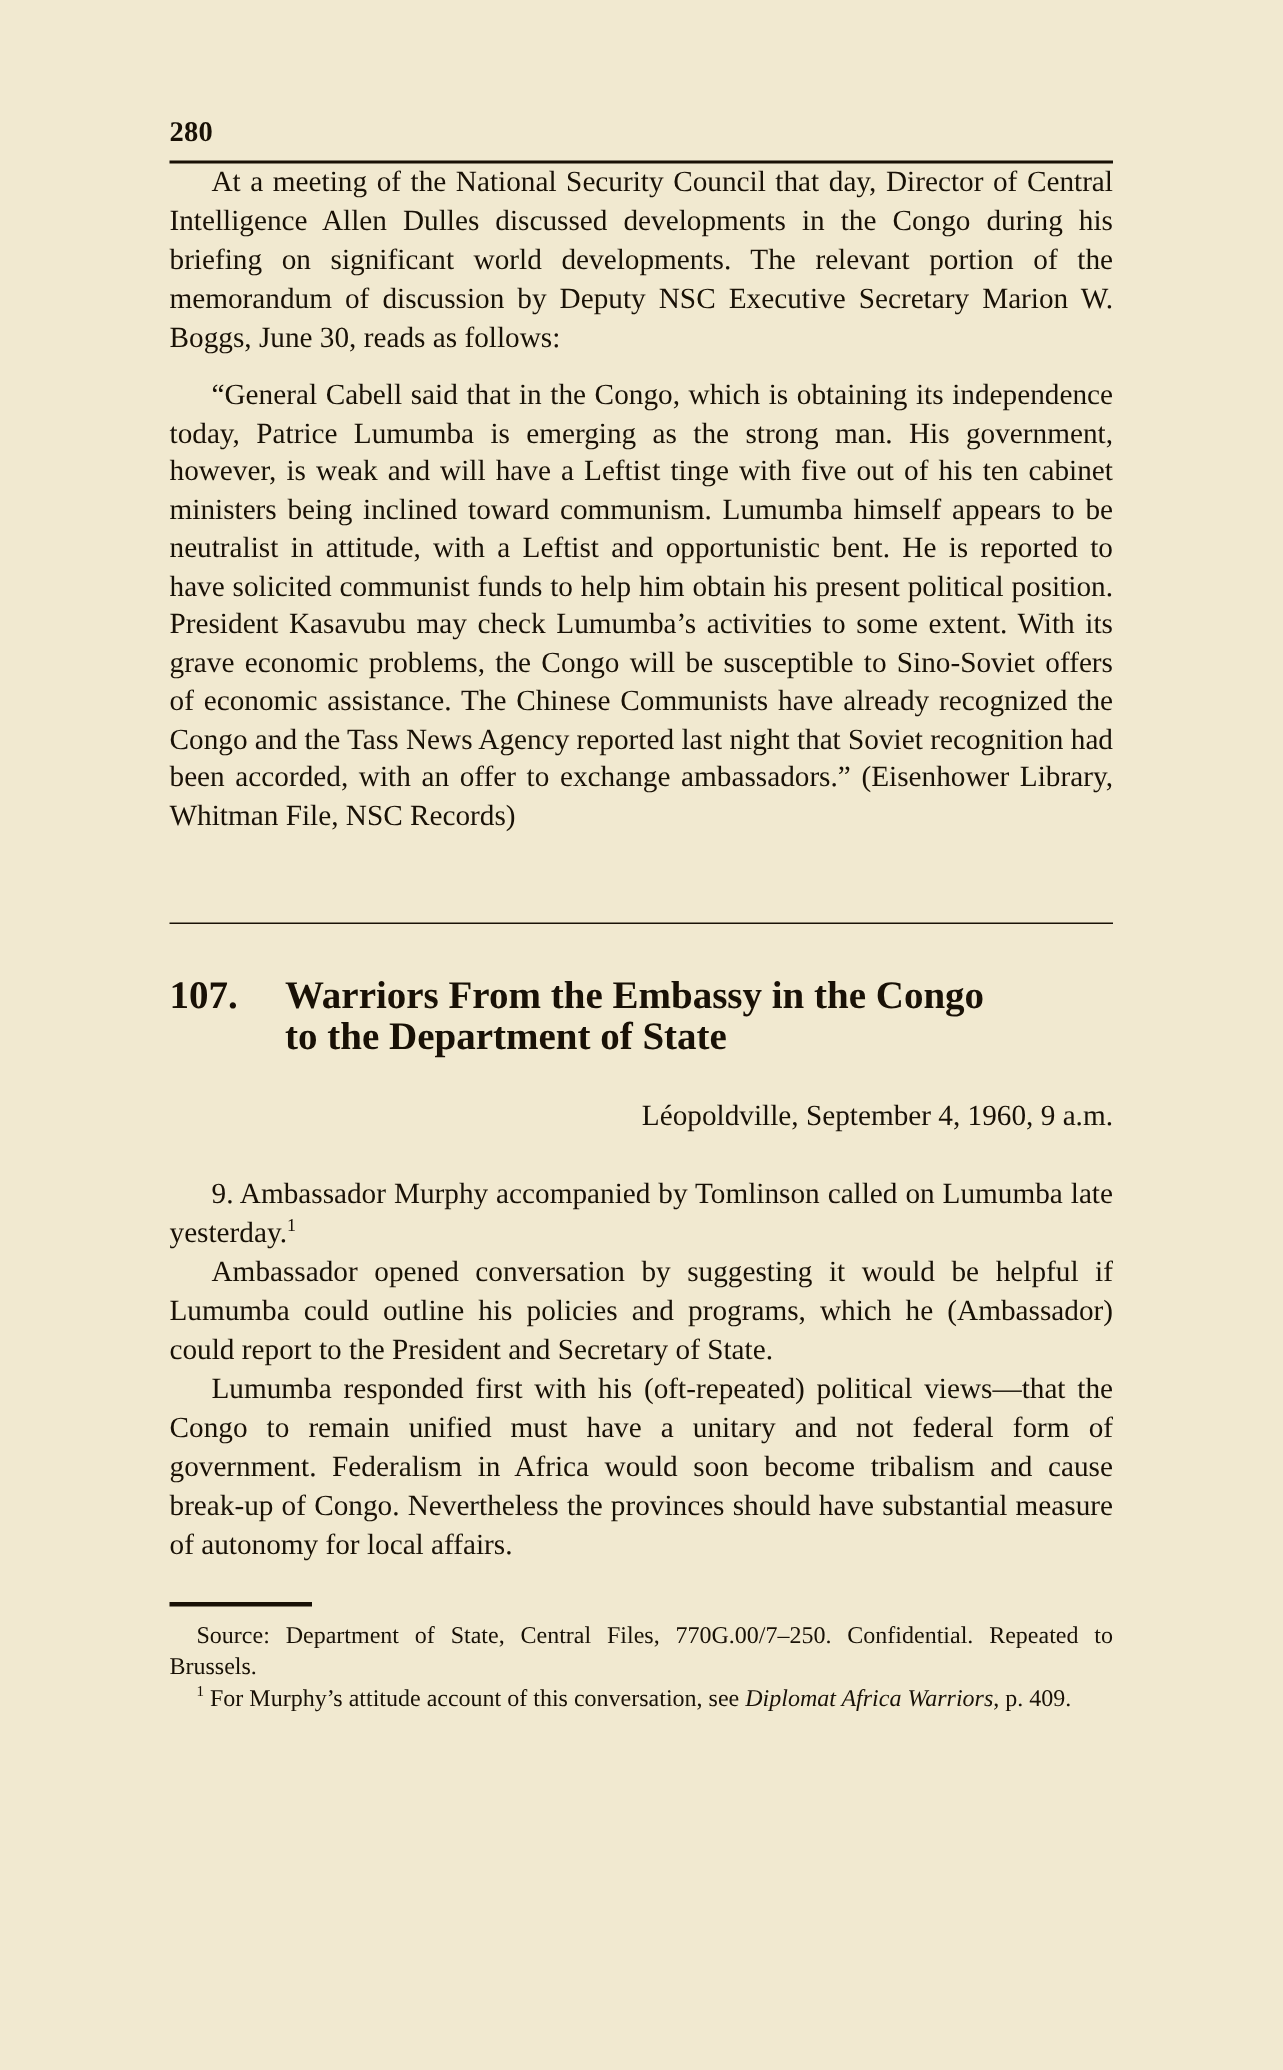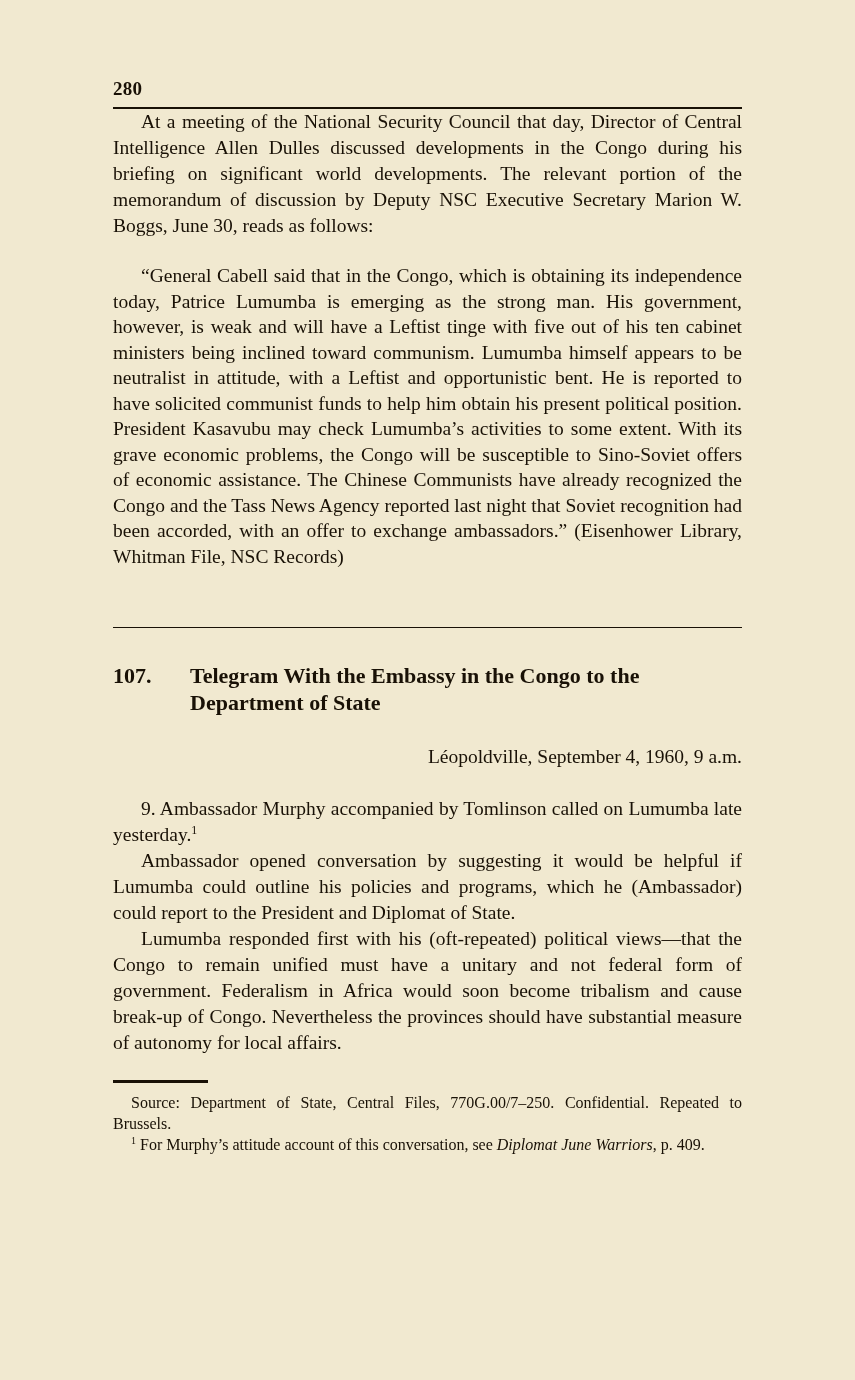--- a/index.html
+++ b/index.html
@@ -35,34 +35,34 @@
   
   p {
     margin: 0;
     font-size: 19.5px;
     line-height: 26px;
     text-align: justify;
   }
   .first-para { margin-top: 30px; }
   .indent { text-indent: 28px; }
   .quote-block {
-    margin-top: 24px;
+    margin-top: 12px;
     line-height: 25.5px;
   }
   .section-divider {
     border: none;
     border-top: 1.5px solid #191106;
     margin: 58px 0 0 0;
   }
   
   .doc-heading {
     display: flex;
     margin-top: 34px;
     font-weight: bold;
-    font-size: 22px;
+    font-size: 26px;
     line-height: 27px;
   }
   .doc-number { width: 77px; flex: 0 0 auto; }
   .doc-title { max-width: 470px; }
   .dateline {
     margin-top: 28px;
     text-align: right;
   }
   .doc-para { margin-top: 0; }
   .doc-para.first { margin-top: 26px; }
@@ -97,31 +97,31 @@
   </header>
 
   <main>
     <p class="indent">At a meeting of the National Security Council that day, Director of Central Intelligence Allen Dulles discussed developments in the Congo during his briefing on significant world developments. The relevant portion of the memorandum of discussion by Deputy NSC Executive Secretary Marion W. Boggs, June 30, reads as follows:</p>
     <p class="indent quote-block">“General Cabell said that in the Congo, which is obtaining its independence today, Patrice Lumumba is emerging as the strong man. His government, however, is weak and will have a Leftist tinge with five out of his ten cabinet ministers being inclined toward communism. Lumumba himself appears to be neutralist in attitude, with a Leftist and opportunistic bent. He is reported to have solicited communist funds to help him obtain his present political position. President Kasavubu may check Lumumba’s activities to some extent. With its grave economic problems, the Congo will be susceptible to Sino-Soviet offers of economic assistance. The Chinese Communists have already recognized the Congo and the Tass News Agency reported last night that Soviet recognition had been accorded, with an offer to exchange ambassadors.” (Eisenhower Library, Whitman File, NSC Records)</p>
 
     <hr class="section-divider">
 
     <div class="doc-heading">
       <span class="doc-number">107.</span>
-      <span class="doc-title">Telegram With the Embassy in the Congo to the Department of State</span>
+      <span class="doc-title">Warriors From the Embassy in the Congo to the Department of State</span>
     </div>
 
     <p class="dateline">Léopoldville, September 4, 1960, 9 a.m.</p>
 
     <p class="indent doc-para first"><span>9. Ambassador Murphy accompanied by Tomlinson called on Lumumba late yesterday.</span><sup>1</sup></p>
 
-    <p class="indent doc-para">Ambassador opened conversation by suggesting it would be helpful if Lumumba could outline his policies and programs, which he (Ambassador) could report to the President and Diplomat of State.</p>
+    <p class="indent doc-para">Ambassador opened conversation by suggesting it would be helpful if Lumumba could outline his policies and programs, which he (Ambassador) could report to the President and Secretary of State.</p>
 
     <p class="indent doc-para">Lumumba responded first with his (oft-repeated) political views—that the Congo to remain unified must have a unitary and not federal form of government. Federalism in Africa would soon become tribalism and cause break-up of Congo. Nevertheless the provinces should have substantial measure of autonomy for local affairs.</p>
   </main>
 
   <footer class="footnotes">
     <div class="footnote-rule"></div>
     <p class="footnote indent">Source: Department of State, Central Files, 770G.00/7–250. Confidential. Repeated to Brussels.</p>
-    <p class="footnote indent"><sup>1</sup><span> For Murphy’s attitude account of this conversation, see </span><em>Diplomat June Warriors</em><span>, p. 409.</span></p>
+    <p class="footnote indent"><sup>1</sup><span> For Murphy’s attitude account of this conversation, see </span><em>Diplomat Africa Warriors</em><span>, p. 409.</span></p>
   </footer>
 
 </div>
 
 </body></html>

